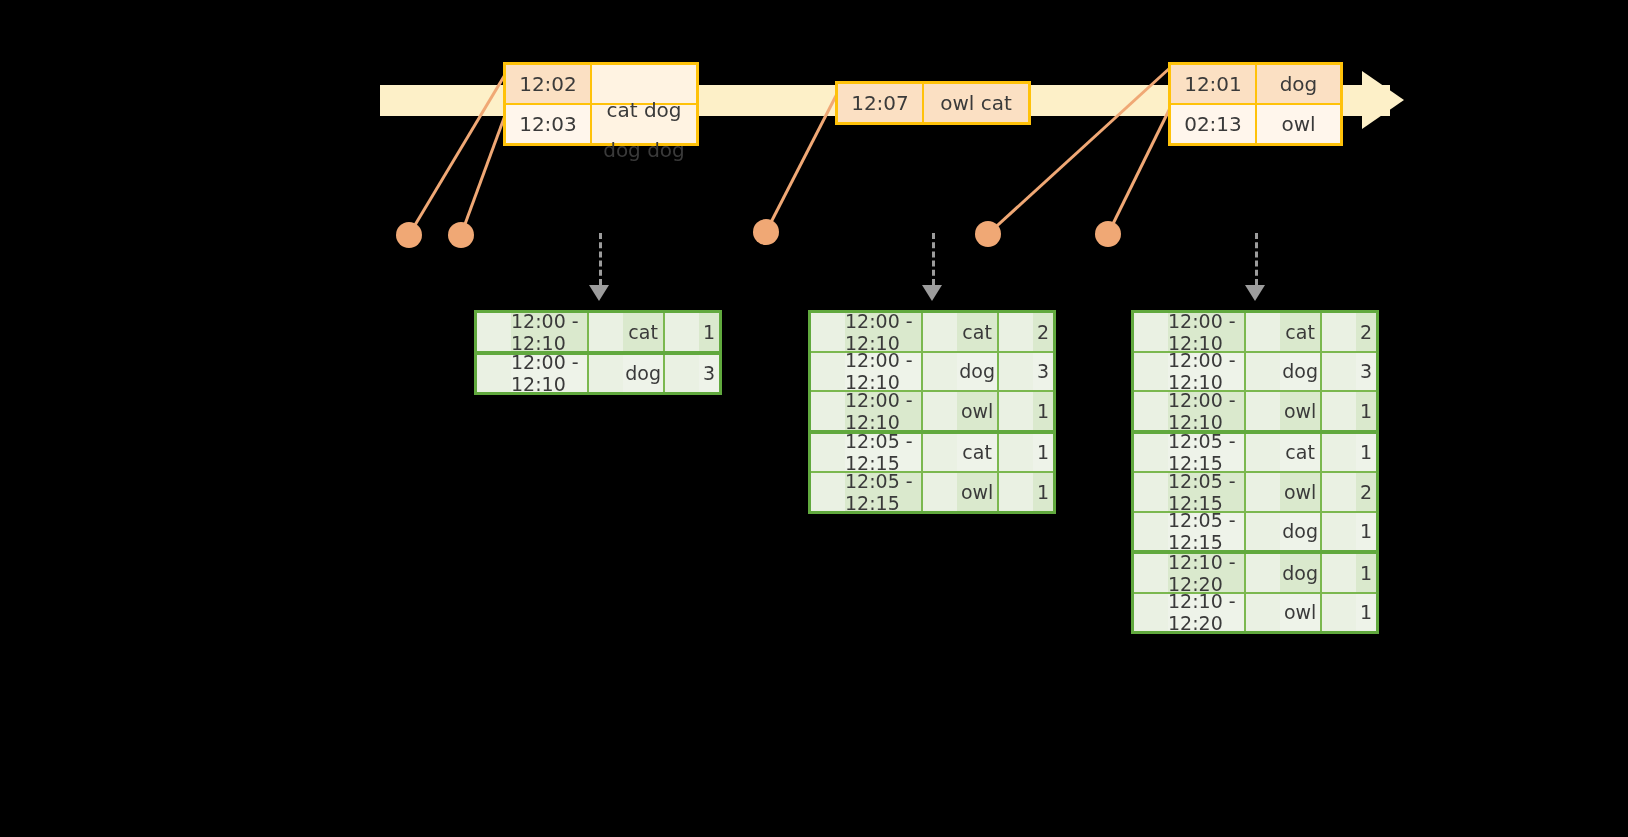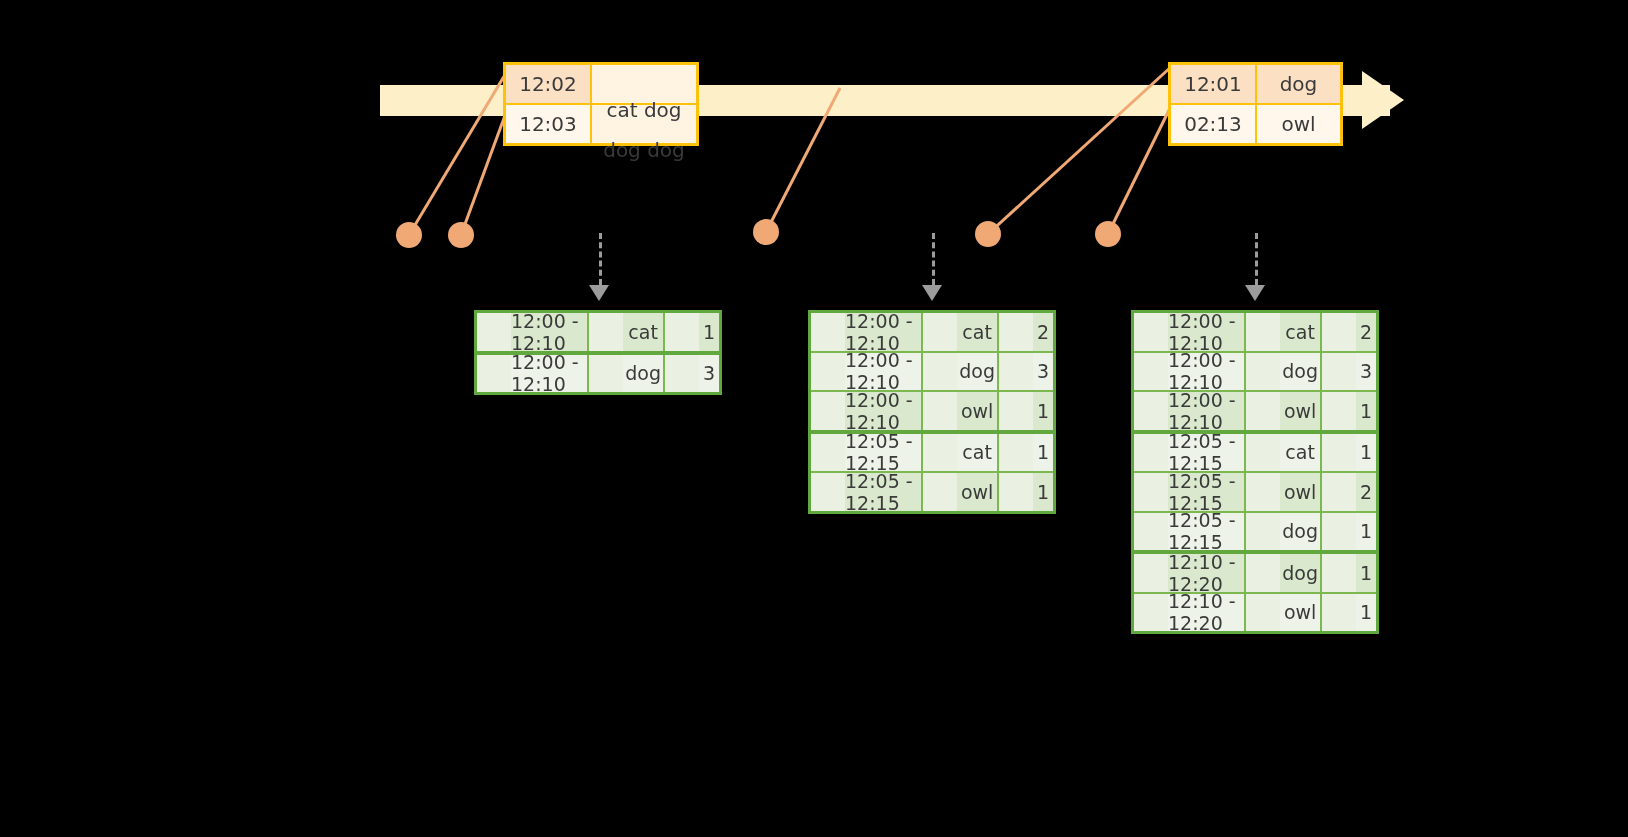--- a/index.html
+++ b/index.html
@@ -173,20 +173,26 @@
     <div class="ev-row shade">
       <div class="ev-time">12:02</div>
       <div class="ev-val">cat dog</div>
     </div>
     <div class="ev-row">
       <div class="ev-time">12:03</div>
       <div class="ev-val">dog dog</div>
     </div>
   </div>
 
+  <div class="ev-box" id="ev-b">
+    <div class="ev-row shade">
+      <div class="ev-time">12:07</div>
+      <div class="ev-val">owl cat</div>
+    </div>
+  </div>
 
   <div class="ev-box" id="ev-c">
     <div class="ev-row shade">
       <div class="ev-time">12:01</div>
       <div class="ev-val">dog</div>
     </div>
     <div class="ev-row">
       <div class="ev-time">02:13</div>
       <div class="ev-val">owl</div>
     </div>

